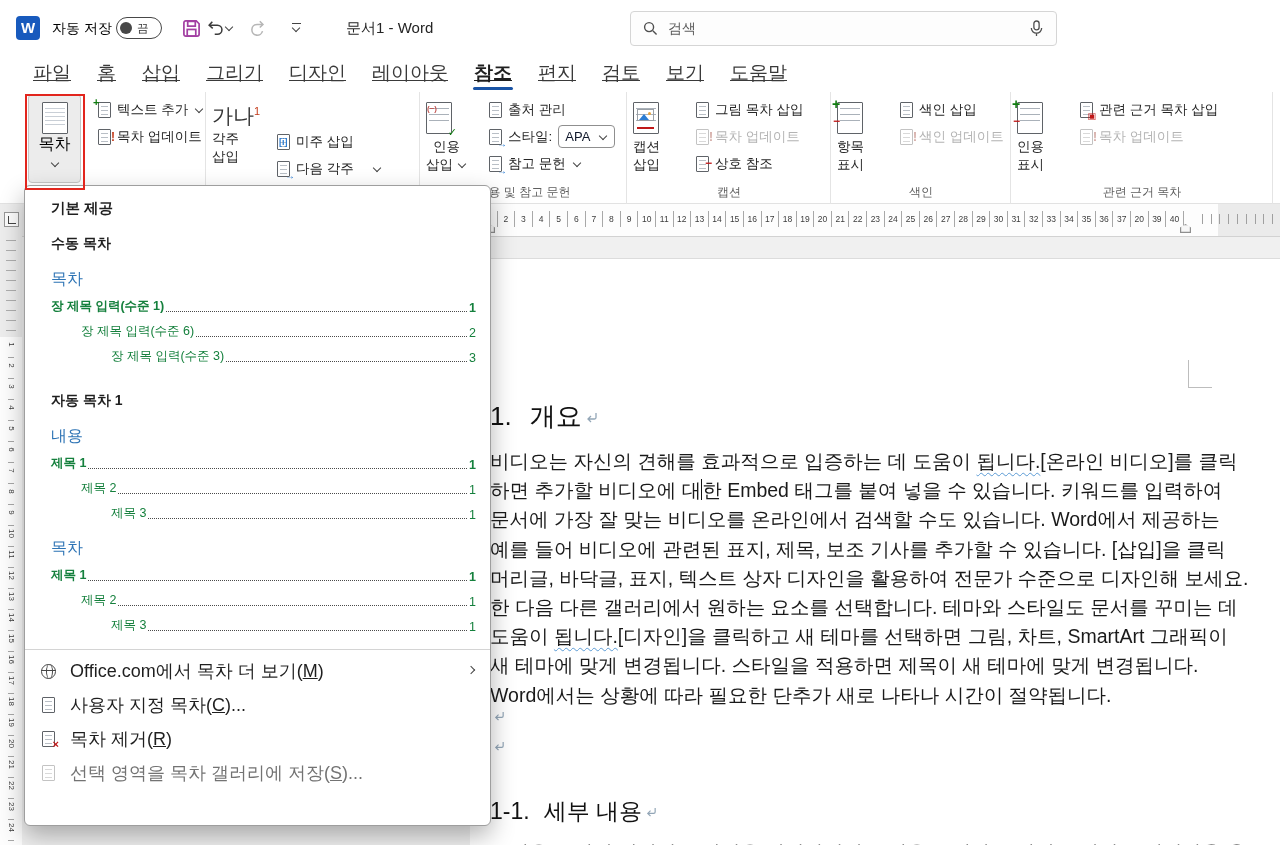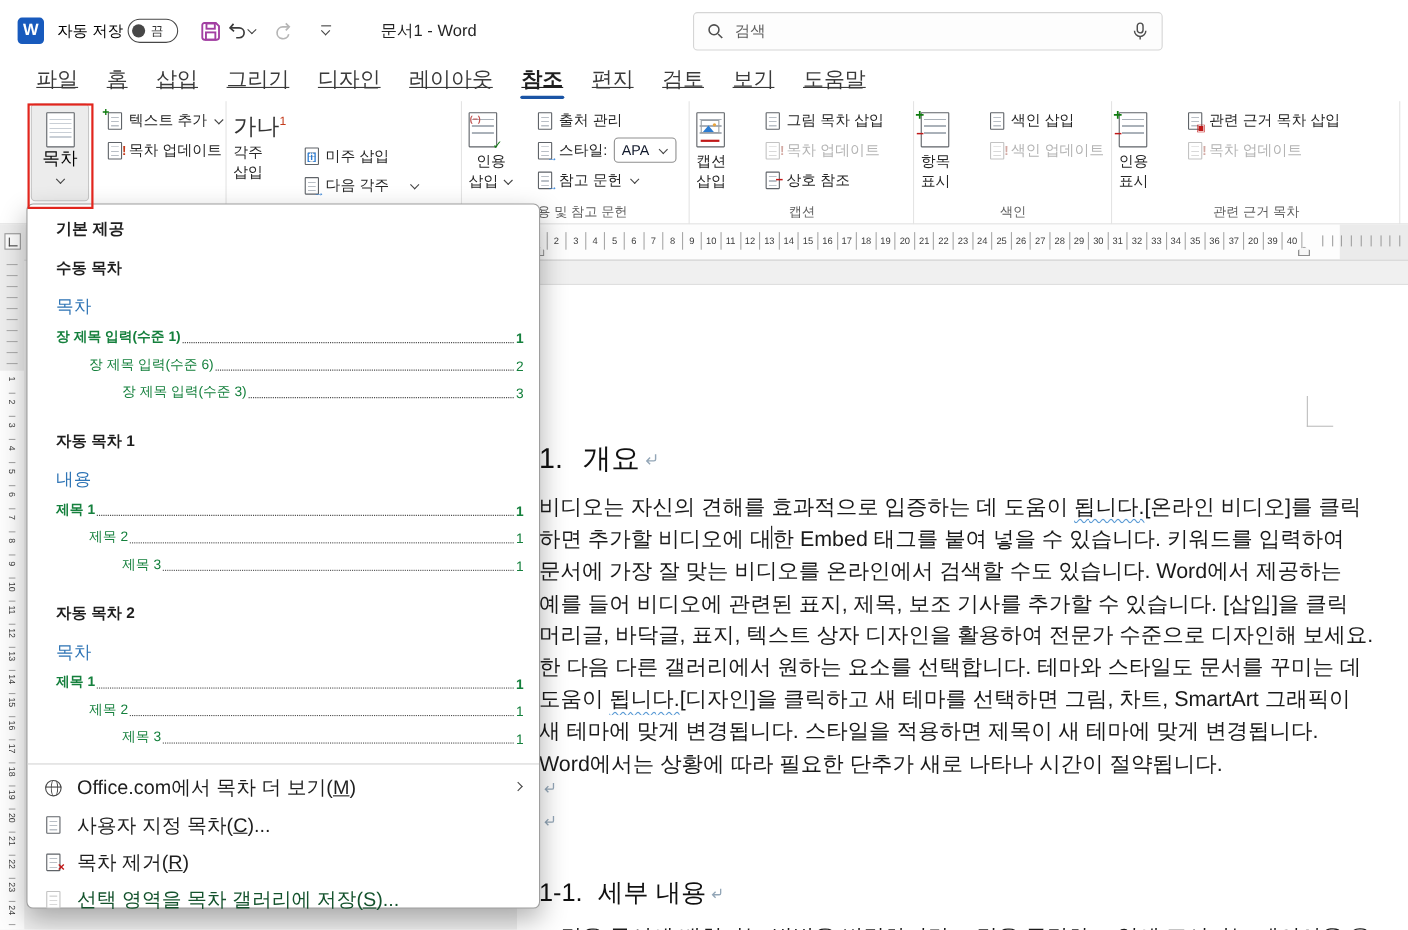--- a/index.html
+++ b/index.html
@@ -136,21 +136,21 @@
   .gal-label.g2, .gal-label.g3 { margin-top:27px; }
   .gal-title { margin:16px 14px 0 26px; font-size:16px; color:#2e74b5; }
   .trow { display:flex; align-items:flex-end; margin:8px 14px 0 26px; font-size:12.5px; color:#15803d; }
   .trow.b { font-weight:700; }
   .trow.l2 { padding-left:30px; } .trow.l3 { padding-left:60px; }
   .lead { flex:1; border-bottom:1.6px dotted #4a4a4a; margin:0 2px 3px 2px; min-width:20px; }
   .mdivider { margin:15px 0 4px 0; border-top:1px solid #d4d4d4; }
   .mitem { height:34px; display:flex; align-items:center; padding:0 14px; font-size:18px; color:#1f1f1f; gap:12px; }
   .mitem .micon { width:19px; display:flex; justify-content:center; }
   .mitem .sub { margin-left:auto; }
-  .mitem.disabled { color:#14532d;text-align:right; }
+  .mitem.disabled { color:#737373;text-align:right; }
   .globe { width:15px; height:15px; border:1.4px solid #474747; border-radius:50%; position:relative; }
   .globe::before { content:""; position:absolute; left:4px; top:-1px; bottom:-1px; width:5px;
     border:1.2px solid #474747; border-radius:50%; border-top:none; border-bottom:none; }
   .globe::after { content:""; position:absolute; left:-1px; right:-1px; top:5.5px; border-top:1.2px solid #474747; }
 
   svg { display:block; }
 </style>
 </head>
 <body>
 
@@ -635,21 +635,20 @@
         <span>1</span>
       </div>
     <div class="trow l3">
         <span>제목 3</span>
         <span class="lead"></span>
         <span>1</span>
       </div>
   </div>
 
   <div>
-    <div class="gal-label g3">자동 목차 2</div>
     <div class="gal-title">목차</div>
     <div class="trow b">
         <span>제목 1</span>
         <span class="lead"></span>
         <span>1</span>
       </div>
     <div class="trow l2">
         <span>제목 2</span>
         <span class="lead"></span>
         <span>1</span>

